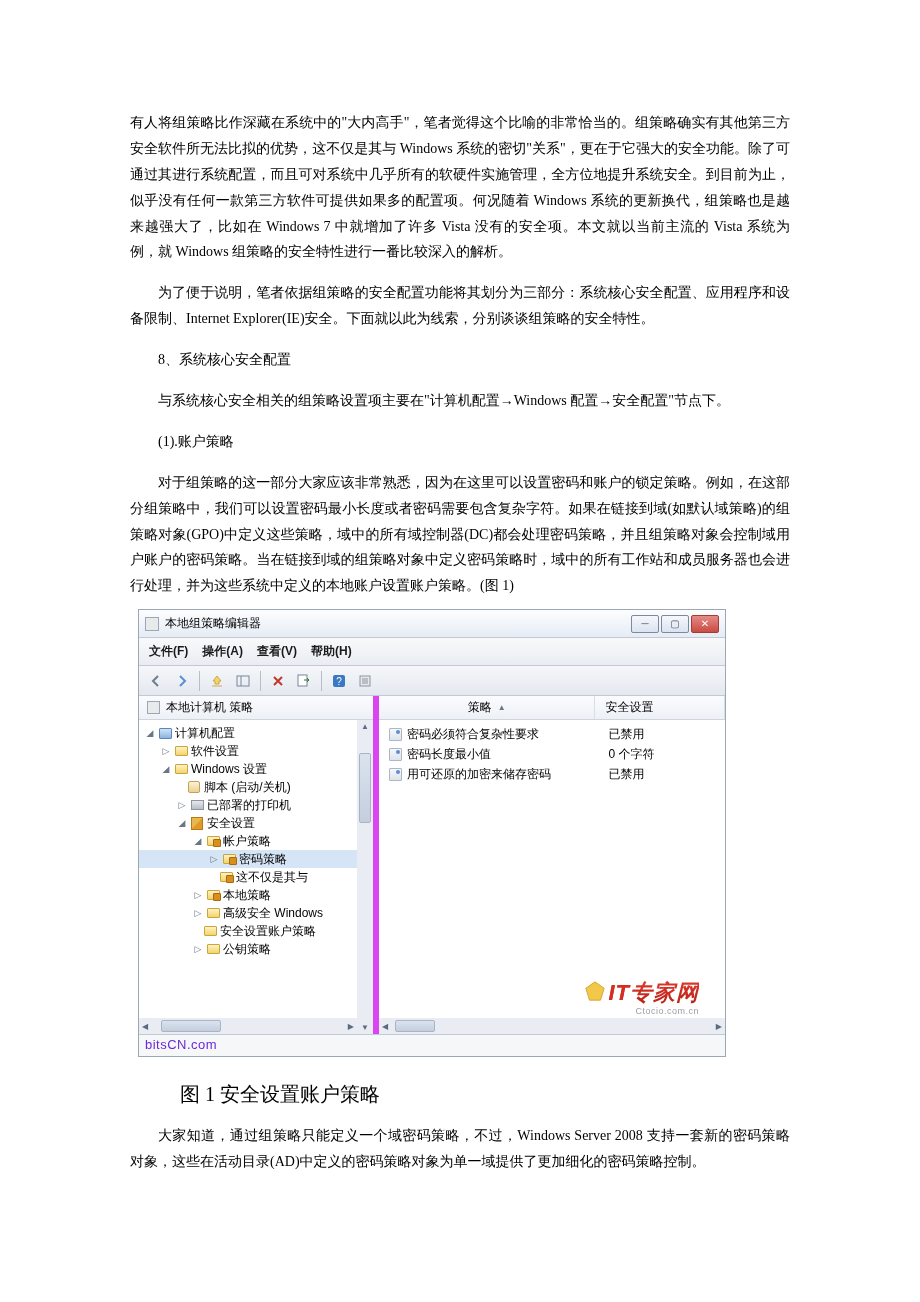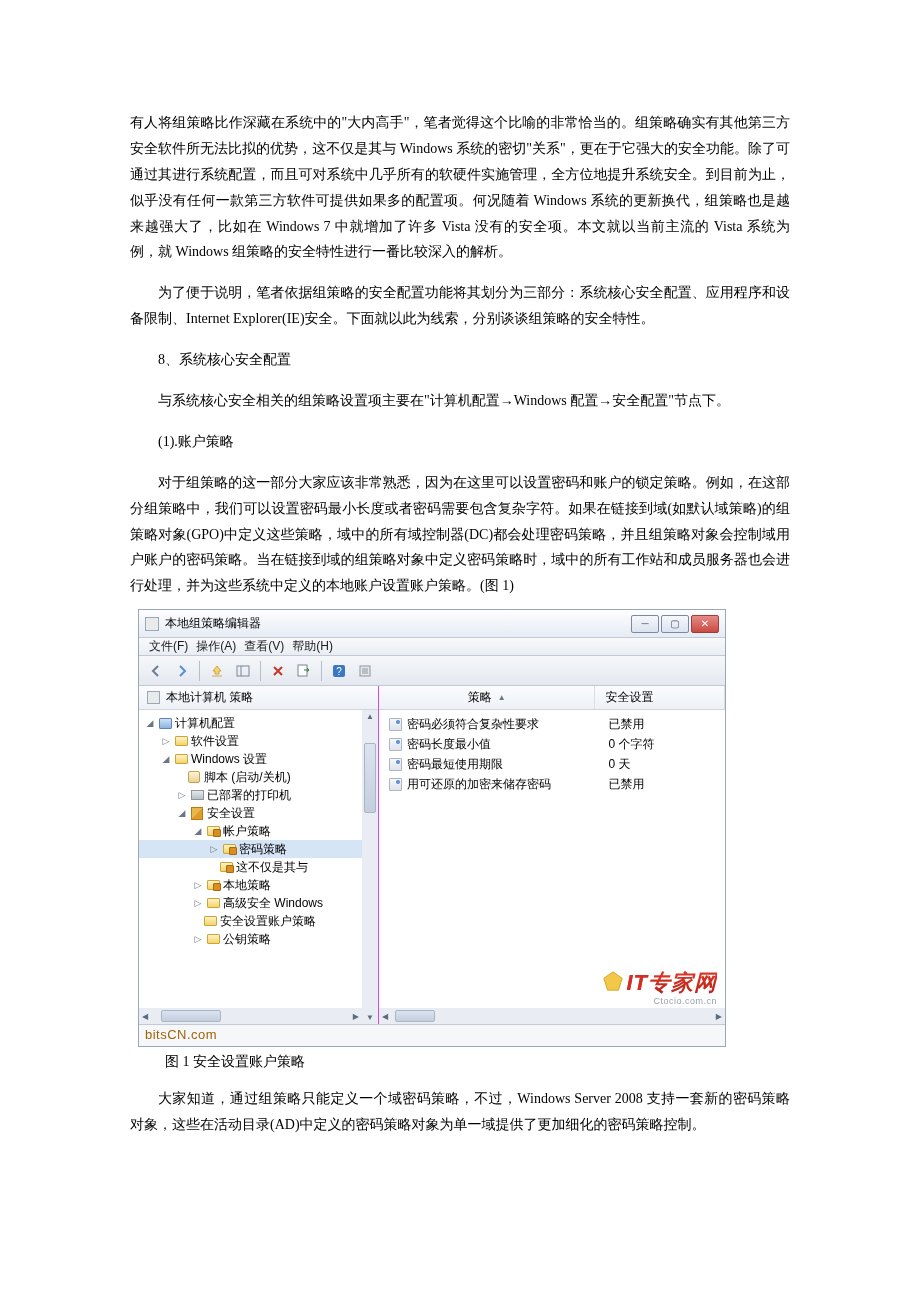--- a/index.html
+++ b/index.html
@@ -1,34 +1,34 @@
 <!DOCTYPE html>
 <html><head>
   <meta charset="utf-8">
   <style>
     * { margin: 0; padding: 0; box-sizing: border-box; }
     body { font-family: "Microsoft YaHei", SimSun, serif; background: #fff; width: 920px; }
     .doc-container { padding: 110px 130px 60px 130px; }
     .doc-paragraph { font-size: 14px; line-height: 1.85; color: #000; text-align: justify; }
     .indent { text-indent: 2em; margin-top: 15px; }
-    .figure-wrap { margin: 10px 0 6px 8px; }
+    .figure-wrap { margin: 10px 0 24px 8px; }
     .mmc-window { width: 588px; border: 1px solid #9aa7b5; background: #f0f0f0; font-family: "Microsoft YaHei", sans-serif; font-size: 12px; position: relative; }
     .mmc-titlebar { background: linear-gradient(#fdfdfe,#e6ecf5); height: 28px; display: flex; align-items: center; padding: 0 6px; justify-content: space-between; border-bottom: 1px solid #c2c9d4; }
     .mmc-title-left { display: flex; align-items: center; gap: 6px; }
     .mmc-title-icon { width: 14px; height: 14px; background: #e8eaec; border: 1px solid #9aa7b5; }
     .win-controls { display: flex; gap: 2px; }
     .win-btn { width: 28px; height: 18px; border: 1px solid #7b8aa0; border-radius: 2px; display: flex; align-items: center; justify-content: center; font-size: 10px; background: linear-gradient(#f6f8fb,#dbe3ef); color: #4a566a; }
     .win-btn.close { background: linear-gradient(#e58b88,#c94b43); color: #fff; border-color: #a23c35; }
-    .menubar { background: linear-gradient(#f9f9fa,#e9edf3); height: 18px; display: flex; align-items: center; gap: 8px; padding: 0 10px; border-bottom: 1px solid #c2c9d4; color: #1a1a1a; }
+    .menubar { background: linear-gradient(#f9f9fa,#e9edf3); height: 28px; display: flex; align-items: center; gap: 14px; padding: 0 10px; border-bottom: 1px solid #c2c9d4; color: #1a1a1a; font-weight: bold; }
     .toolbar { background: linear-gradient(#f5f7fa,#e4e8ef); height: 30px; display: flex; align-items: center; gap: 4px; padding: 0 6px; border-bottom: 1px solid #c2c9d4; }
     .tb-btn { width: 22px; height: 22px; display: flex; align-items: center; justify-content: center; border: 1px solid transparent; border-radius: 2px; }
     .tb-btn svg { width: 16px; height: 16px; }
     .tb-sep { width: 1px; height: 20px; background: #b6bec9; margin: 0 2px; }
     .mmc-body { display: flex; background: #fff; height: 338px; }
-    .tree-panel { width: 240px; border-right: 1px solid #d946ef; overflow: hidden; position: relative; }
+    .tree-panel { width: 240px; border-right: 6px solid #d946ef; overflow: hidden; position: relative; }
     .tree-head { height: 24px; display: flex; align-items: center; padding: 0 8px; background: linear-gradient(#fbfcfe,#edf1f7); border-bottom: 1px solid #d0d5dd; gap: 6px; }
     .tree-head .mmc-title-icon { width: 13px; height: 13px; }
     .tree-scroll { height: calc(100% - 24px); overflow: hidden; position: relative; }
     .tree-vsb { position: absolute; right: 0; top: 24px; bottom: 0; width: 16px; background: #e9edf3; display: flex; flex-direction: column; align-items: center; justify-content: space-between; }
     .vsb-arrow { font-size: 8px; color: #5d6b80; padding: 2px 0; }
     .vsb-thumb { width: 12px; height: 70px; background: linear-gradient(#dbe3ef,#c4cedd); border: 1px solid #a9b4c4; border-radius: 2px; margin-top: 20px; }
     .tree-hsb { position: absolute; left: 0; right: 16px; bottom: 0; height: 16px; background: #e9edf3; display: flex; align-items: center; }
     .hsb-arrow { font-size: 8px; color: #5d6b80; padding: 0 3px; }
     .hsb-track { flex: 1; display: flex; align-items: center; }
     .hsb-thumb { width: 60px; height: 12px; background: linear-gradient(#dbe3ef,#c4cedd); border: 1px solid #a9b4c4; border-radius: 2px; margin-left: 10px; }
@@ -50,28 +50,28 @@
     .lhc-policy { flex: 1.8; justify-content: center; gap: 6px; }
     .sort-caret { font-size: 8px; color: #6b7684; }
     .lhc-setting { flex: 1; }
     .list-body { padding: 4px 0; }
     .list-row { display: flex; height: 20px; align-items: center; }
     .cell-policy { flex: 1.8; display: flex; align-items: center; gap: 5px; padding-left: 10px; }
     .cell-setting { flex: 1; padding-left: 10px; }
     .pol-icon { width: 13px; height: 13px; background: linear-gradient(#f5f7fa,#dfe4ec); border: 1px solid #aeb6c2; border-radius: 1px; position: relative; }
     .pol-icon::after { content: ""; position: absolute; width: 4px; height: 4px; background: #5b8dd6; border-radius: 50%; top: 1px; right: 1px; }
     .list-hsb { position: absolute; left: 0; right: 0; bottom: 0; height: 16px; background: #e9edf3; display: flex; align-items: center; }
-    .watermark { position: absolute; right: 8px; bottom: 18px; text-align: right; pointer-events: none; }
+    .watermark { position: absolute; right: 26px; bottom: 18px; text-align: right; pointer-events: none; }
     .wm1 { font-size: 22px; font-weight: 700; font-style: italic; background: linear-gradient(#e23a2c,#b11f14); -webkit-background-clip: text; color: transparent; letter-spacing: 1px; }
     .wm1 .it { color: #d32e21; font-family: Arial, sans-serif; }
     .wm2 { font-size: 9px; color: #9aa0a6; letter-spacing: 0.5px; margin-top: -2px; }
     .wm-logo { position: absolute; left: -24px; top: 2px; width: 22px; height: 22px; }
     .wm-logo svg { width: 22px; height: 22px; }
-    .footer-brand { padding: 2px 6px 4px 6px; font-family: Arial, sans-serif; font-size: 13px; color: #a16207; letter-spacing: 0.5px; border-top: 1px solid #c2c9d4; background: #f6f7f9; }
-    .caption { font-size: 14px; margin: 6px 0 4px 0; text-align: left; padding-left: 2.5em; }
+    .footer-brand { padding: 2px 6px 4px 6px; font-family: Arial, sans-serif; font-size: 13px; color: #6d28d9; letter-spacing: 0.5px; border-top: 1px solid #c2c9d4; background: #f6f7f9; }
+    .caption { font-size: 20px; margin: 6px 0 4px 0; text-align: left; padding-left: 2.5em; }
   </style>
 </head>
 <body>
 
 <div class="doc-container">
   <p class="doc-paragraph">有人将组策略比作深藏在系统中的"大内高手"，笔者觉得这个比喻的非常恰当的。组策略确实有其他第三方安全软件所无法比拟的优势，这不仅是其与 Windows 系统的密切"关系"，更在于它强大的安全功能。除了可通过其进行系统配置，而且可对系统中几乎所有的软硬件实施管理，全方位地提升系统安全。到目前为止，似乎没有任何一款第三方软件可提供如果多的配置项。何况随着 Windows 系统的更新换代，组策略也是越来越强大了，比如在 Windows 7 中就增加了许多 Vista 没有的安全项。本文就以当前主流的 Vista 系统为例，就 Windows 组策略的安全特性进行一番比较深入的解析。</p>
   <p class="doc-paragraph indent">为了便于说明，笔者依据组策略的安全配置功能将其划分为三部分：系统核心安全配置、应用程序和设备限制、Internet Explorer(IE)安全。下面就以此为线索，分别谈谈组策略的安全特性。</p>
   <p class="doc-paragraph indent">8、系统核心安全配置</p>
   <p class="doc-paragraph indent">与系统核心安全相关的组策略设置项主要在"计算机配置→Windows 配置→安全配置"节点下。</p>
   <p class="doc-paragraph indent">(1).账户策略</p>
@@ -280,27 +280,20 @@
             <div class="list-row">
                 <div class="cell-policy">
                   <span class="pol-icon"></span>
                   <span>密码长度最小值</span>
                 </div>
                 <div class="cell-setting">0 个字符</div>
               </div>
             <div class="list-row">
                 <div class="cell-policy">
                   <span class="pol-icon"></span>
-                  <span>密码最短使用期限</span>
-                </div>
-                <div class="cell-setting">0 天</div>
-              </div>
-            <div class="list-row">
-                <div class="cell-policy">
-                  <span class="pol-icon"></span>
                   <span>用可还原的加密来储存密码</span>
                 </div>
                 <div class="cell-setting">已禁用</div>
               </div>
           </div>
           <div class="watermark">
             <div style="position:relative; display:inline-block;">
               <span class="wm-logo"><svg viewBox="0 0 24 24">
                     <polygon points="12,2 22,9 18,22 6,22 2,9" fill="#f2c84b" stroke="#d6a323" stroke-width="1"></polygon>
                   </svg></span>

